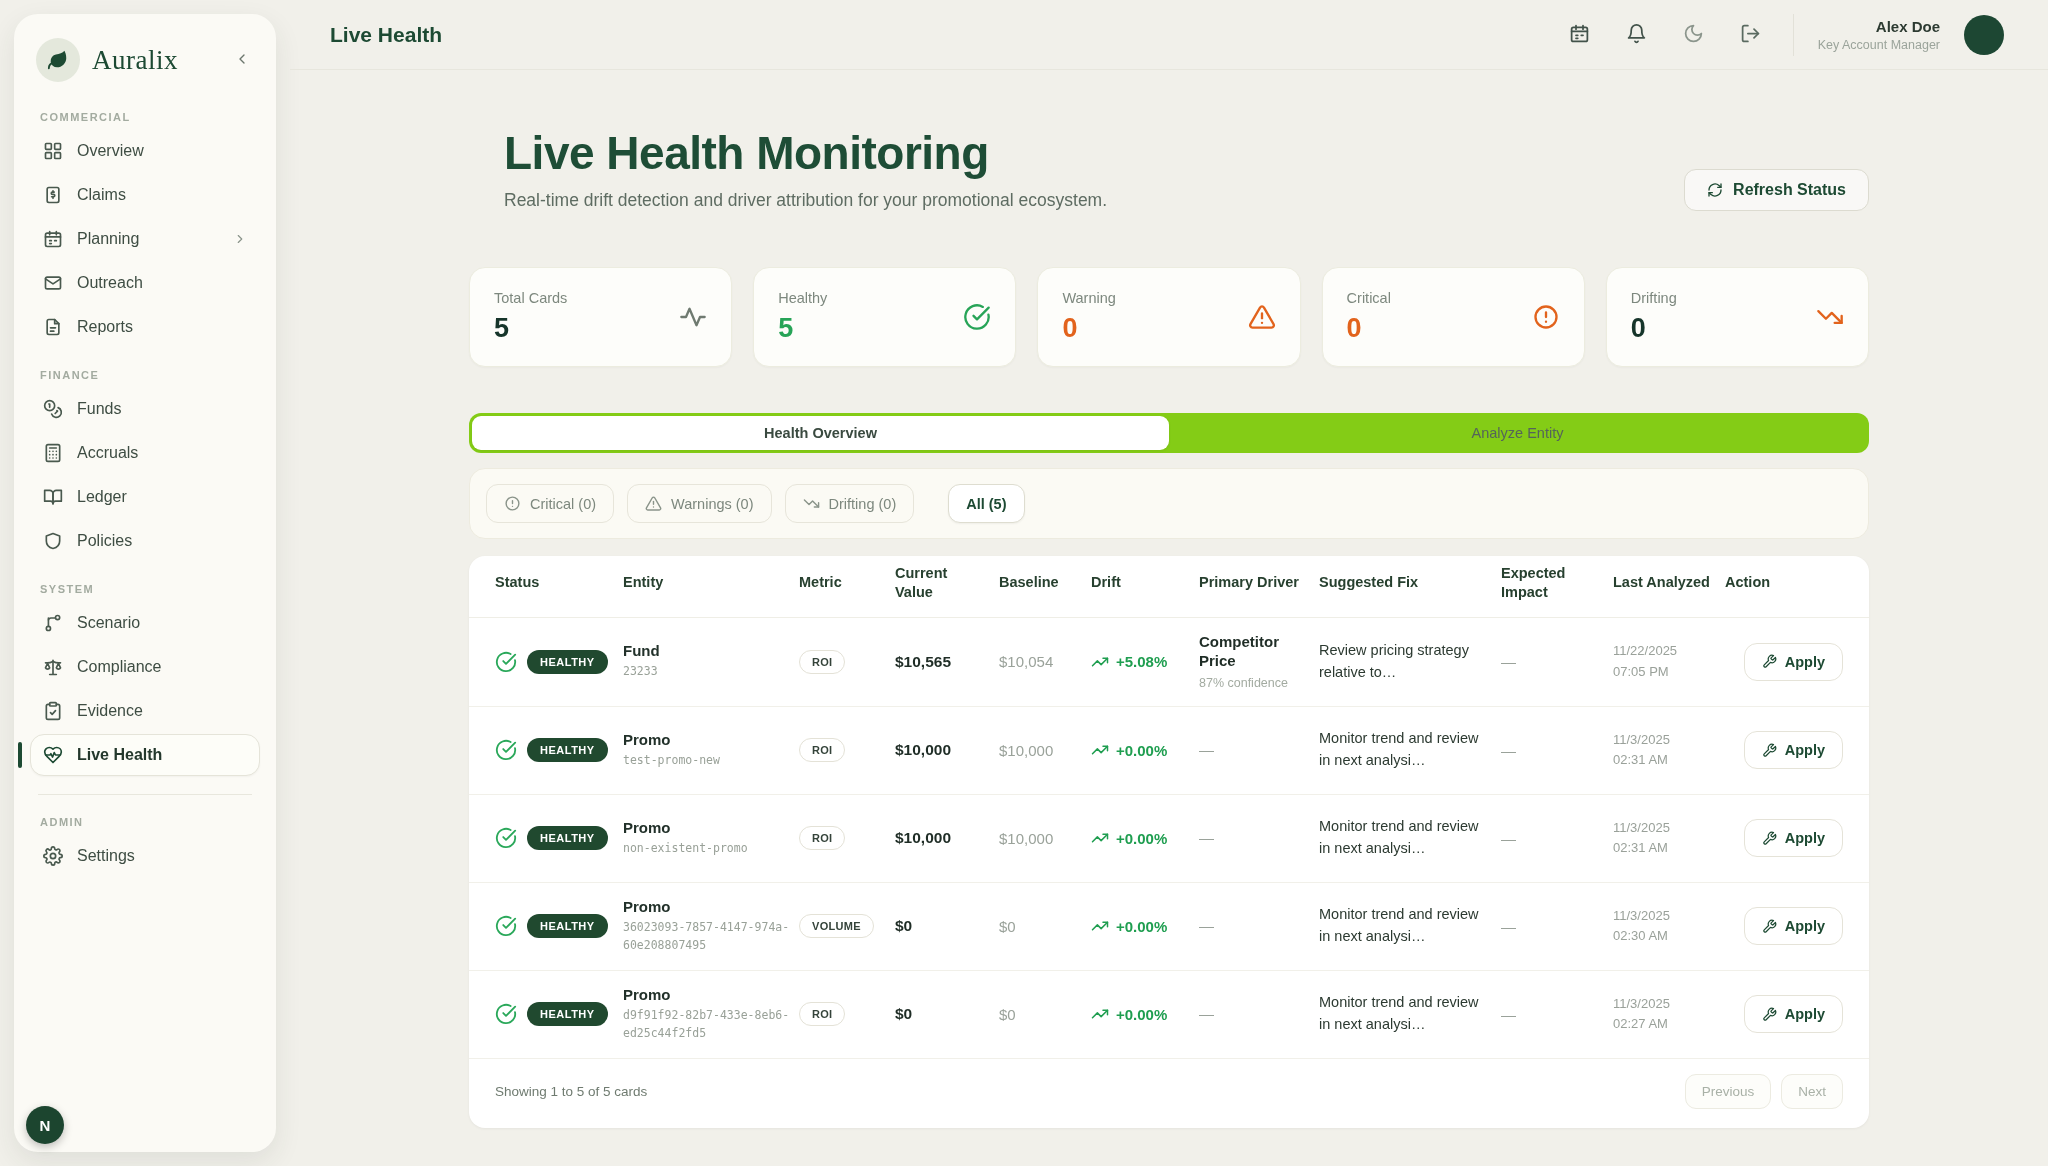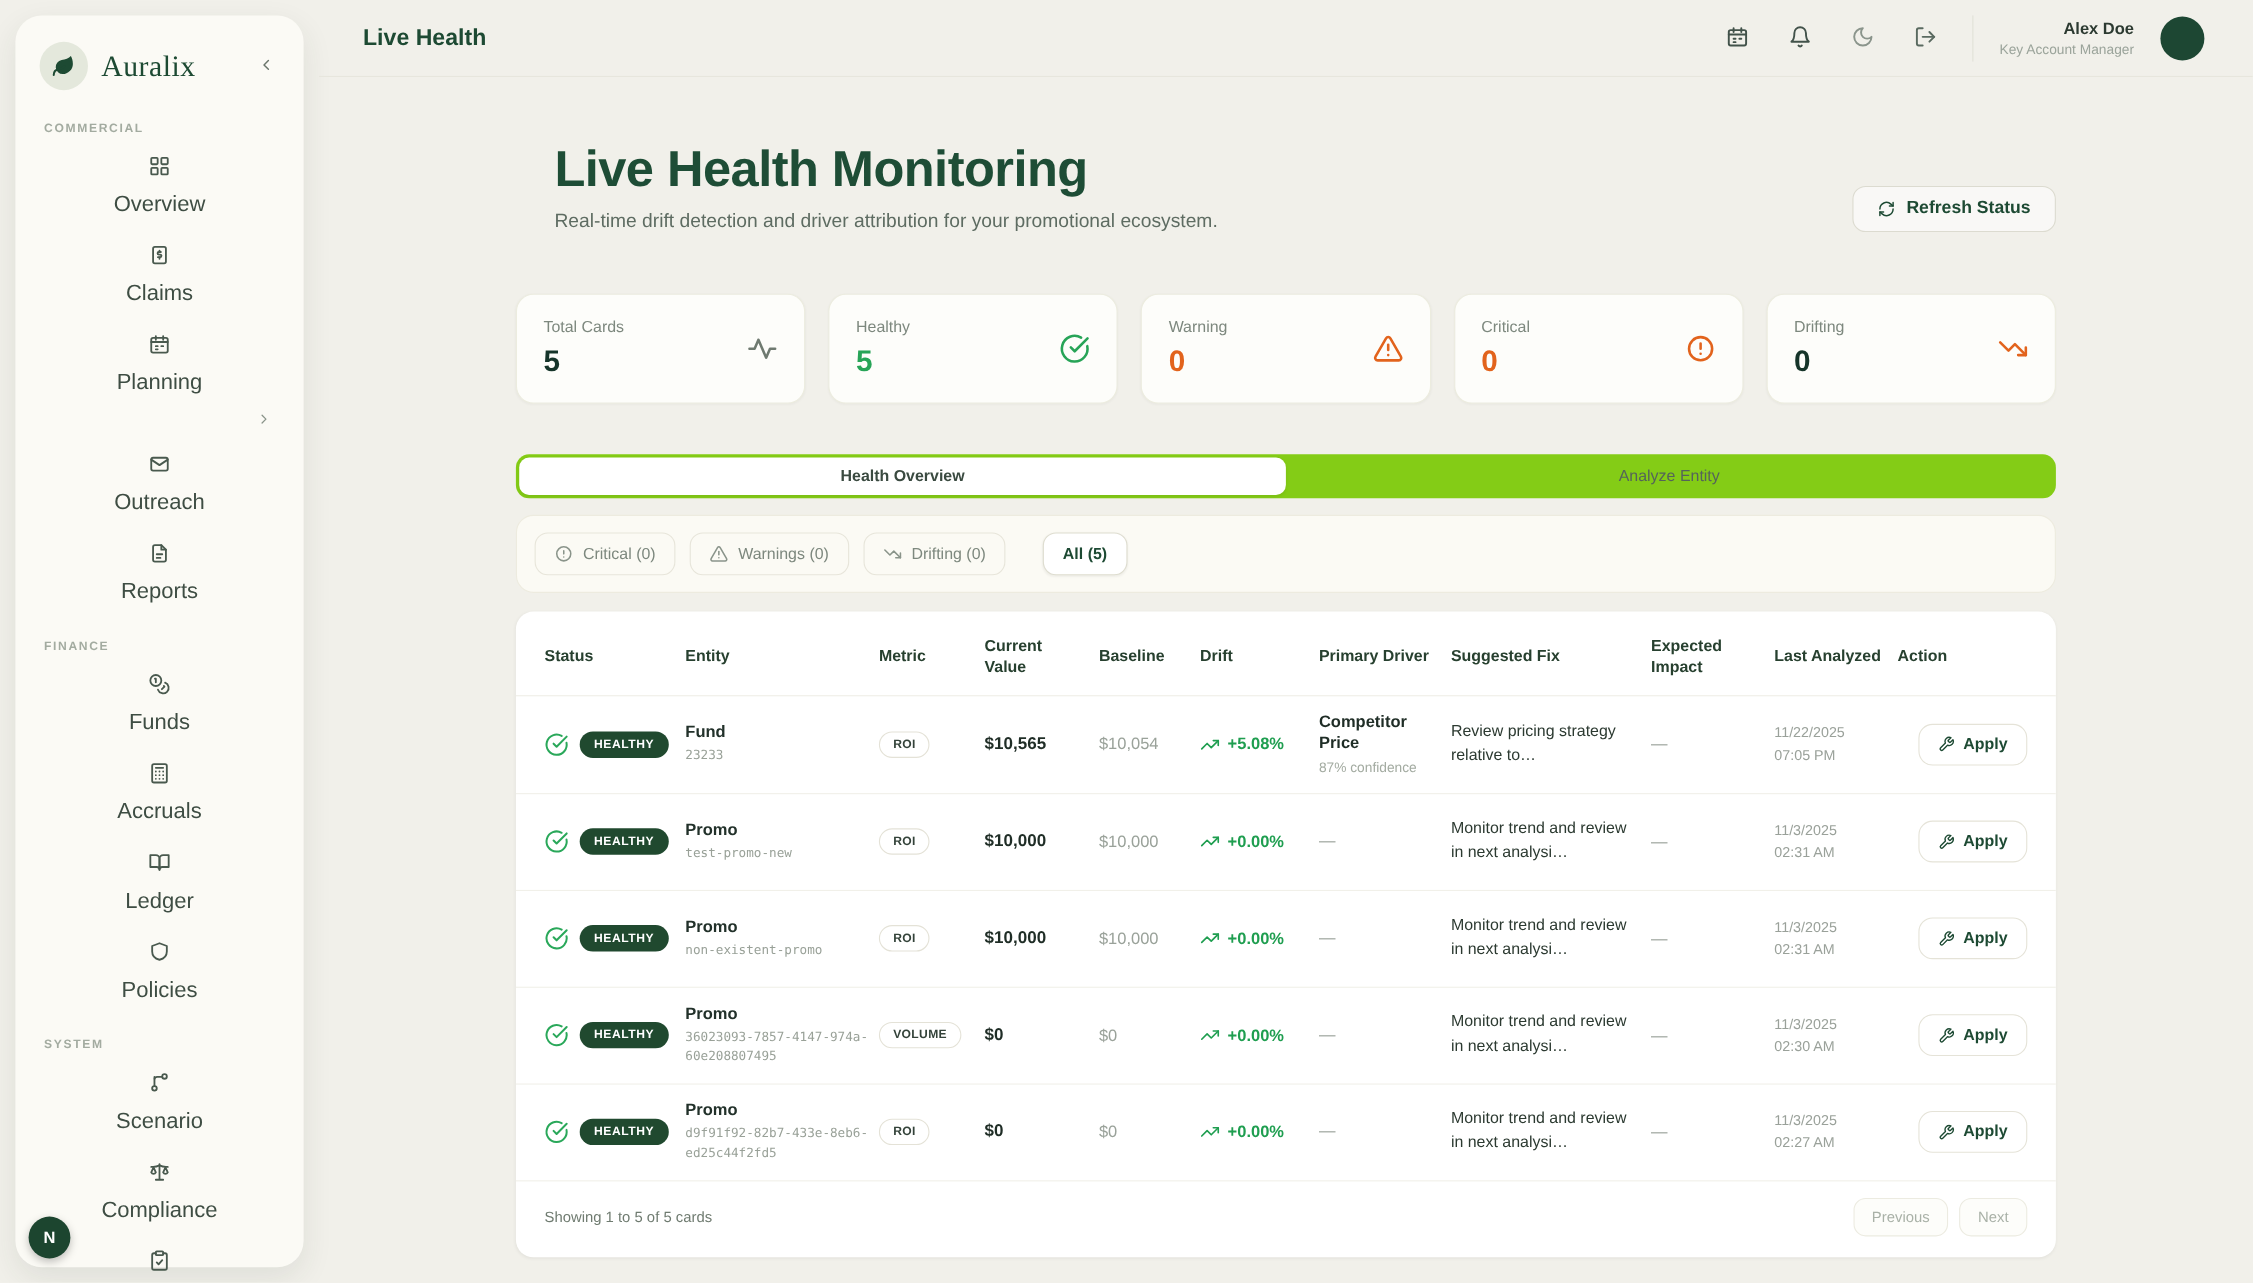--- a/index.html
+++ b/index.html
@@ -24,22 +24,22 @@
   .logo-badge { width:44px; height:44px; border-radius:50%; background:#e4e8dc;
     display:flex; align-items:center; justify-content:center; color:#1d4a33; }
   .logo-badge .ic { width:22px; height:22px; }
   .brand-name { font-family:"Liberation Serif", serif; font-size:27px; color:#1d4a33; flex:1; letter-spacing:.5px; }
   .collapse-btn { background:none; border:none; color:#6b766c; cursor:pointer; padding:4px; }
   .collapse-btn .ic { width:16px; height:16px; }
 
   .nav-section-label { font-size:11px; font-weight:700; letter-spacing:1.5px; color:#a3aba0;
     margin:21px 10px 7px; text-transform:uppercase; }
   .nav-item { display:flex; align-items:center; gap:14px; padding:10px 12px; margin:2px 0;
-    border-radius:14px; color:#3e4d43; font-size:20px; position:relative;
-    border:1px solid transparent; cursor:pointer;flex-direction:column; }
+    border-radius:14px; color:#3e4d43; font-size:16px; position:relative;
+    border:1px solid transparent; cursor:pointer; }
   .nav-item .ic { width:20px; height:20px; color:#49594e; }
   .nav-item .chev { margin-left:auto; color:#8a948a; width:14px; height:14px; }
   .nav-item.active { background:#fdfdf8; border-color:#e5e4d9; box-shadow:0 1px 2px rgba(0,0,0,.04);
     font-weight:700; color:#24382c; }
   .nav-item.active .ic { color:#1d4a33; }
   .nav-item.active::before { content:""; position:absolute; left:-13px; top:50%;
     transform:translateY(-50%); width:4px; height:26px; border-radius:4px; background:#1d4a33; }
   .nav-divider { height:1px; background:#e8e7dd; margin:18px 8px 2px; border:none; }
   .avatar-bubble { position:absolute; left:12px; bottom:8px; width:38px; height:38px; border-radius:50%;
     background:#1c452f; color:#fff; display:flex; align-items:center; justify-content:center;
@@ -96,21 +96,21 @@
   .chip .ic { width:17px; height:17px; color:#8a948a; }
   .chip.active { background:#fff; border-color:#deddd0; color:#1d4a33; font-weight:700;
     box-shadow:0 1px 2px rgba(0,0,0,.05);margin-left:21px; }
 
   
   .table-card { margin-top:17px; background:#fff; border-radius:16px; overflow:hidden;
     box-shadow:0 1px 3px rgba(0,0,0,.05); }
   .t-head, .t-row { display:grid;
     grid-template-columns:128px 176px 96px 104px 92px 108px 120px 182px 112px 112px 1fr;
     padding-left:26px; padding-right:26px; align-items:center; }
-  .t-head { padding-top:23px; padding-bottom:15px; border-bottom:1px solid #efeee6; }
+  .t-head { padding-top:8px; padding-bottom:15px; border-bottom:1px solid #efeee6; }
   .th { font-size:14.5px; font-weight:700; color:#27402f; line-height:1.3; padding-right:10px; }
   .t-row { border-bottom:1px solid #f1f0e9; min-height:88px; padding-top:14px; padding-bottom:14px; }
   .c-status { display:flex; align-items:center; gap:10px; }
   .status-check { width:22px; height:22px; color:#2aa85a; flex:none; }
   .badge-healthy { background:#20492f; color:#fff; font-size:11px; font-weight:700; letter-spacing:.5px;
     padding:6px 13px; border-radius:999px; }
   .entity-name { font-size:15px; font-weight:700; color:#22312a; }
   .entity-sub { font-family:"DejaVu Sans Mono", monospace; font-size:11.5px; color:#99a198;
     margin-top:4px; word-break:break-all; line-height:1.55; padding-right:8px; }
   .metric-chip { display:inline-block; border:1px solid #e4e2d7; border-radius:999px; padding:5px 12px;

